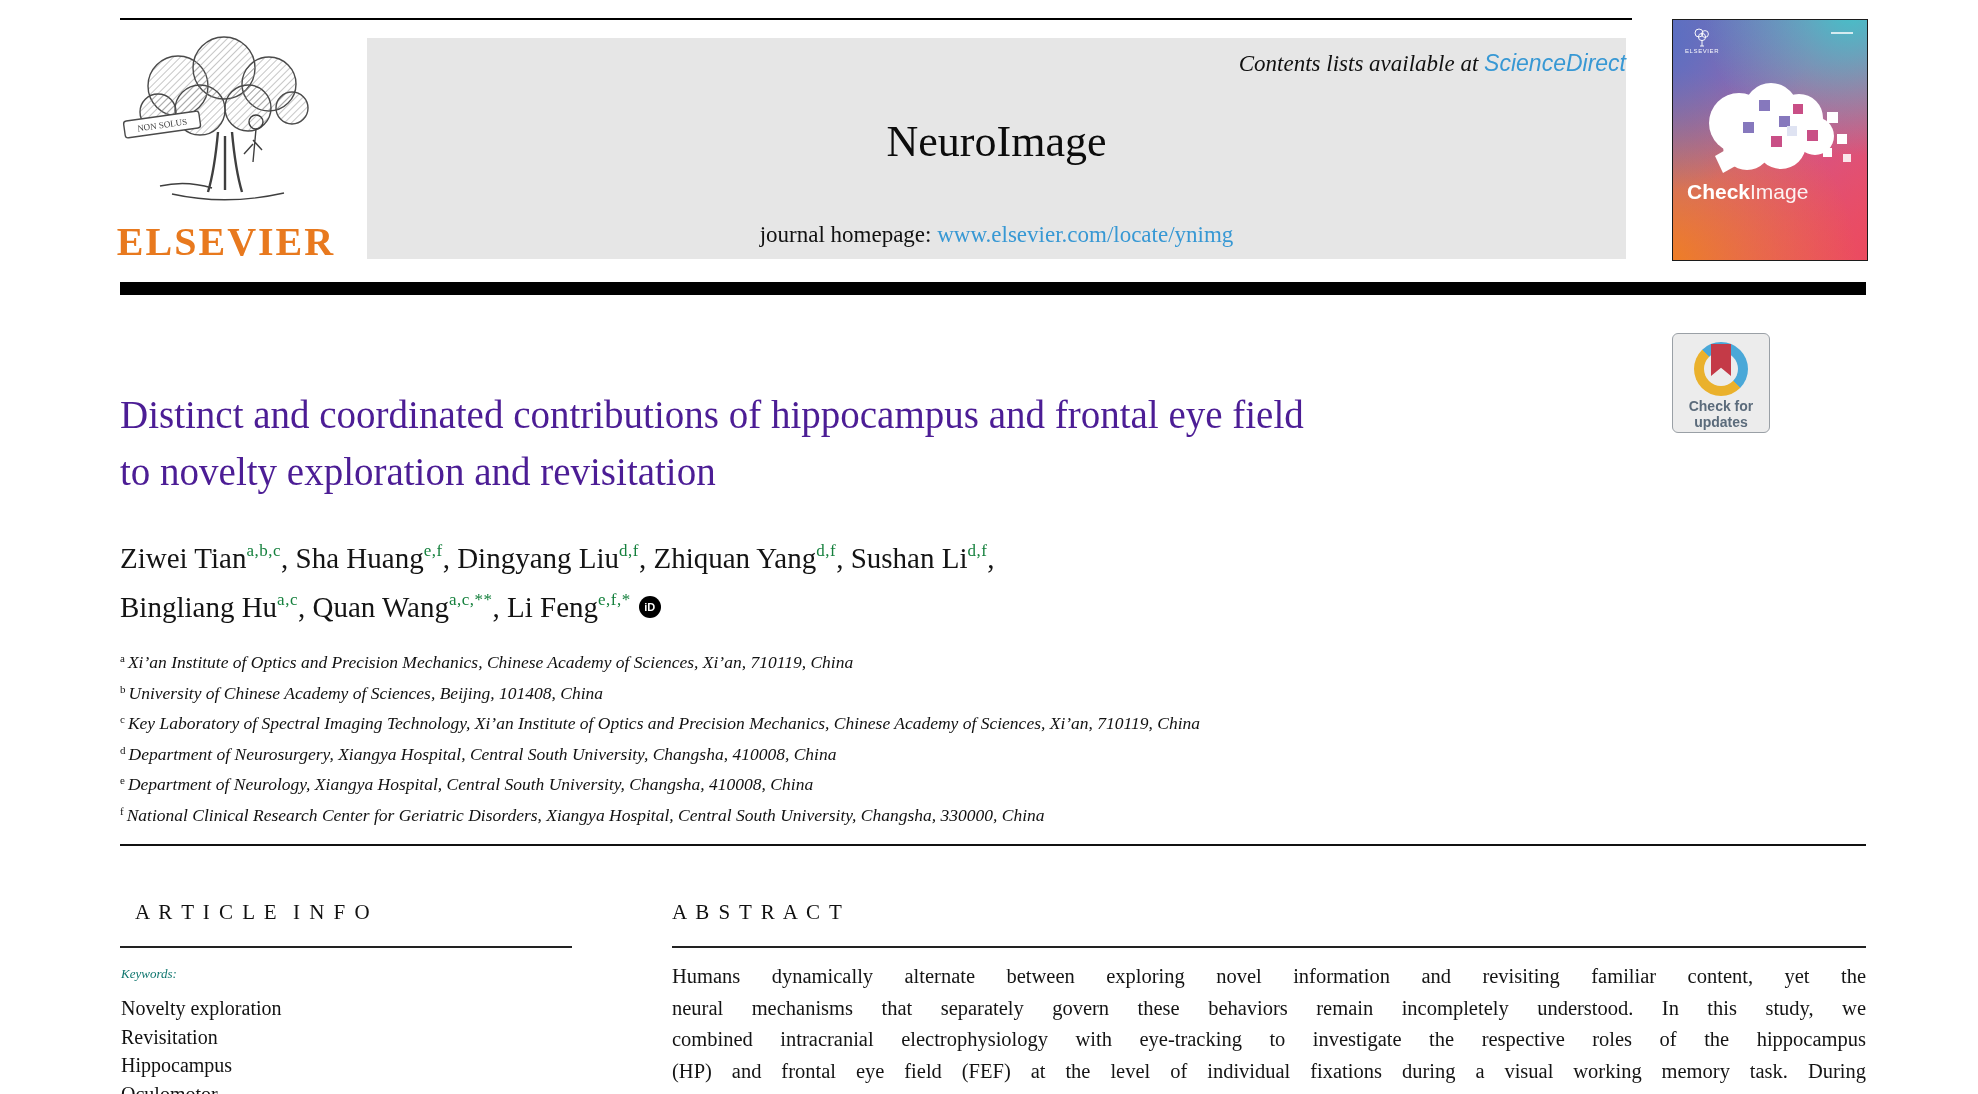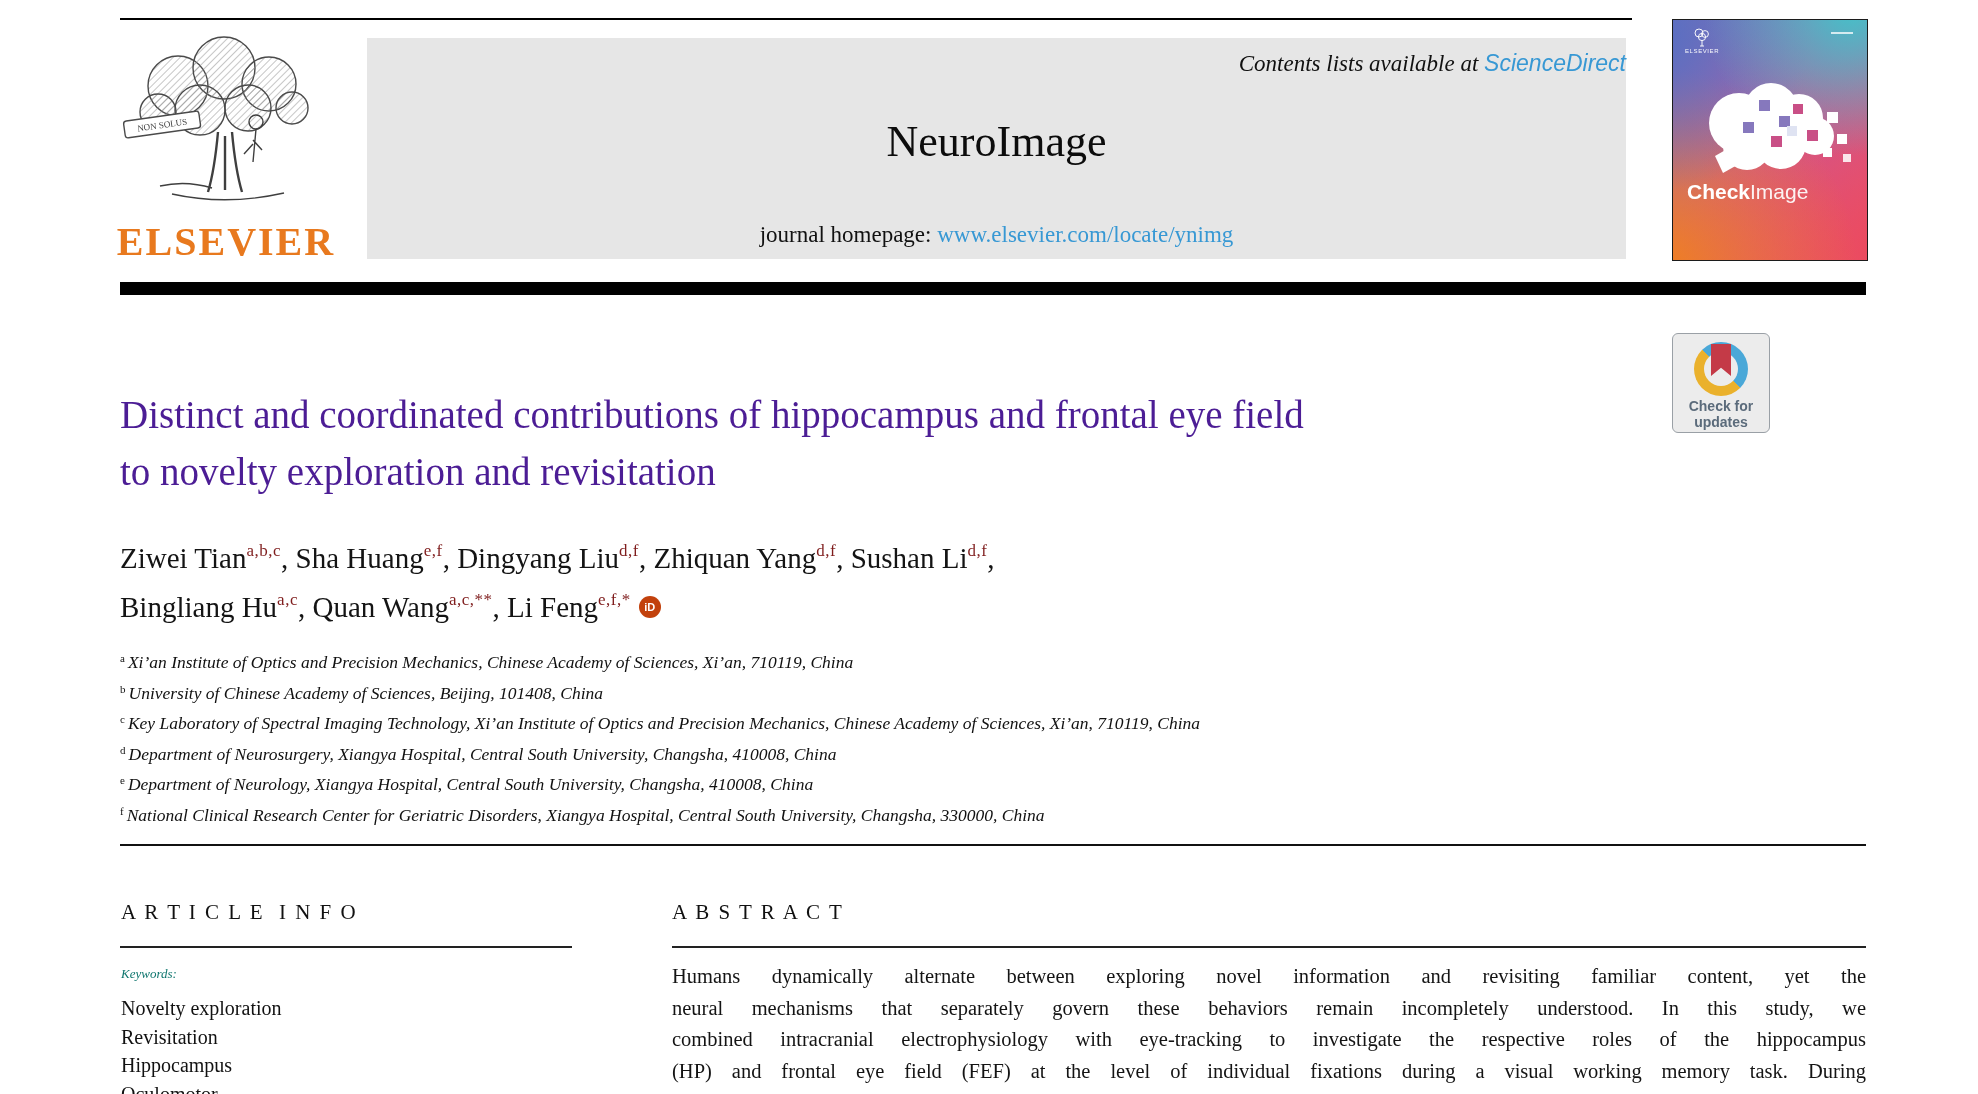--- a/index.html
+++ b/index.html
@@ -47,32 +47,32 @@
         background:conic-gradient(from 135deg,#eab12c 0deg 180deg,#4aa8d8 180deg 360deg);}
   .badge-hole{position:absolute;left:10px;top:10px;width:34px;height:34px;border-radius:50%;background:#ececec;}
   .badge-mark{position:absolute;left:38px;top:10px;width:20px;height:32px;background:#c43a47;
         clip-path:polygon(0 0,100% 0,100% 100%,50% 74%,0 100%);}
   .badge-text{position:absolute;left:0;top:64px;width:96px;text-align:center;
         font-family:"Liberation Sans",sans-serif;font-weight:700;font-size:14px;line-height:16px;color:#5b6b7b;}
 
   
   .title{left:120px;top:386px;width:1560px;font-size:39px;line-height:57px;color:#4c1d95;}
   .authors{left:120px;top:536px;width:1600px;font-size:29px;line-height:44px;color:#141414;}
-  .sup{font-size:17px;color:#7f1d1d;position:relative;top:-12px;letter-spacing:.5px;}
-  .orcid{display:inline-block;width:22px;height:22px;border-radius:50%;background:#c2410c;color:#fff;
+  .sup{font-size:17px;color:#15803d;position:relative;top:-12px;letter-spacing:.5px;}
+  .orcid{display:inline-block;width:22px;height:22px;border-radius:50%;background:#000000;color:#fff;
         font-family:"Liberation Sans",sans-serif;font-size:11px;font-weight:700;text-align:center;
         line-height:22px;position:relative;top:-6px;margin-left:8px;cursor:pointer;}
   .affils{left:120px;top:648px;width:1700px;font-size:17.5px;line-height:28.5px;font-style:italic;color:#111;}
   .affils .asup{font-style:normal;font-size:11px;position:relative;top:-6px;margin-right:3px;}
 
   .hr-mid{left:120px;top:844px;width:1746px;height:2px;background:#111;}
 
   
   .sec-head{font-size:21px;letter-spacing:2px;color:#111;white-space:pre;}
-  .info-head{left:121px;top:900px;}
+  .info-head{left:135px;top:900px;}
   .abs-head{left:672px;top:900px;}
   .info-rule{left:120px;top:946px;width:452px;height:1.5px;background:#222;}
   .abs-rule{left:672px;top:946px;width:1194px;height:1.5px;background:#222;}
   .kw-label{left:121px;top:966px;font-size:13px;font-style:italic;color:#0f766e;}
   .kw-list{left:121px;top:994px;font-size:20px;line-height:28.5px;color:#111;}
   .abstract{left:672px;top:961px;width:1194px;font-size:20.5px;line-height:31.5px;color:#141414;}
   .abstract div{text-align:justify;text-align-last:justify;}
 
   svg{display:block;}
 </style>

